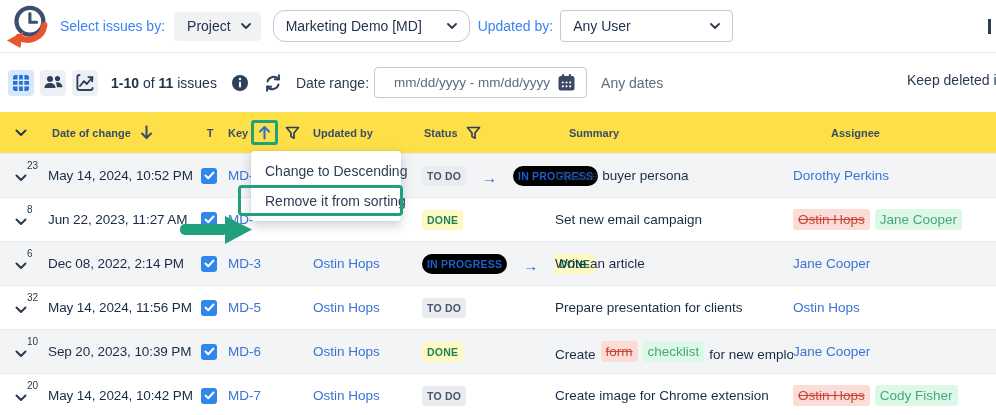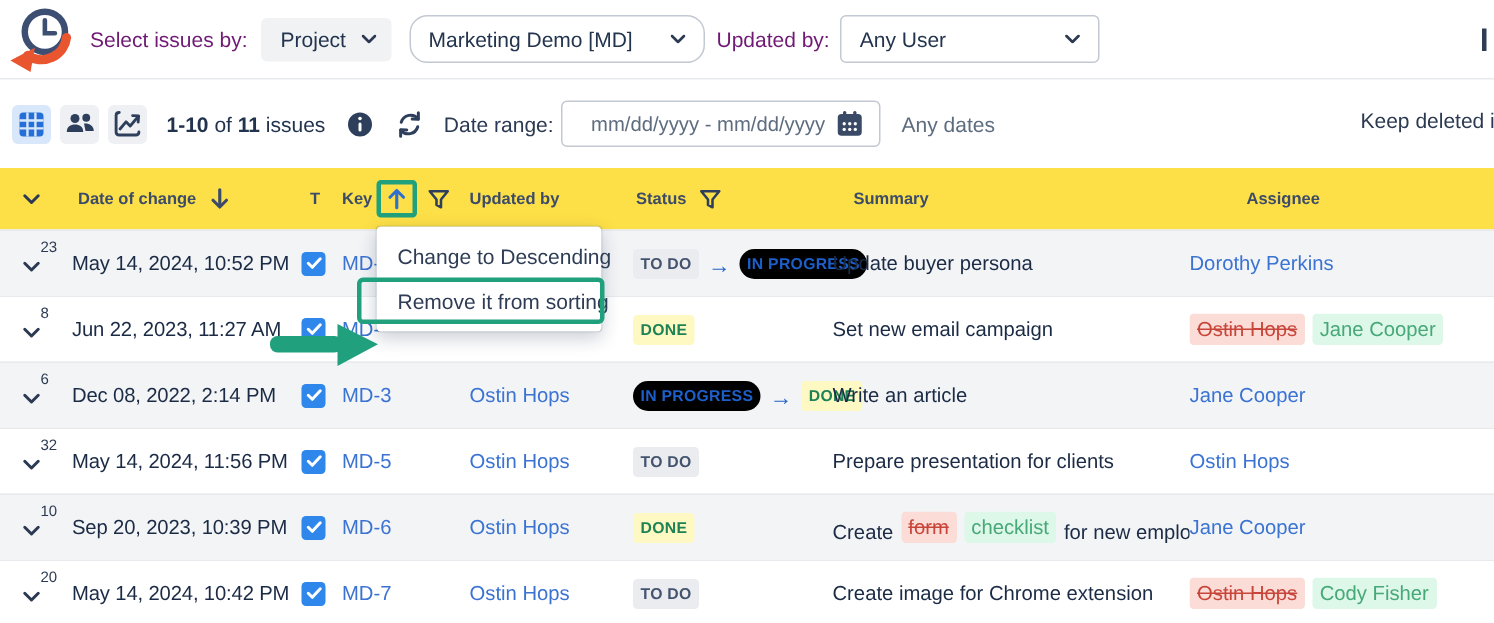--- a/index.html
+++ b/index.html
@@ -3,21 +3,21 @@
 <meta charset="utf-8">
 <style>
   * { margin:0; padding:0; box-sizing:border-box; }
   html,body { width:996px; height:415px; overflow:hidden; background:#fff;
     font-family:"Liberation Sans", sans-serif; color:#1b2b45; }
   .app { position:relative; width:996px; height:415px; }
 
   
   .topbar { height:53px; display:flex; align-items:center; border-bottom:1px solid #e7e9ed; position:relative; }
   .logo { width:46px; height:48px; margin-left:5px; flex:0 0 auto; }
-  .lbl { font-size:14px; color:#701a75; }
+  .lbl { font-size:14px; color:#3b82f6; }
   .sel-label { margin-left:9px; }
   .dd { display:flex; align-items:center; font-size:14px; color:#23344f; cursor:pointer; }
   .dd-flat { margin-left:9px; height:29px; background:#f1f2f4; border-radius:4px; padding:0 10px 0 13px; }
   .dd-flat .cap { margin-right:10px; }
   .dd-box { height:32px; background:#fff; border:1px solid #c2c9d2; border-radius:4px; padding:0 12px; }
   .dd-project-value { margin-left:12px; width:197px;border-radius:12px; }
   .dd-anyuser { margin-left:7px; width:173px; }
   .dd-box .cap { flex:1; }
   .chev { width:10px; height:6px; flex:0 0 auto; }
   .updated-label { margin-left:8px; }
@@ -54,21 +54,21 @@
   .trow.gray { background:#f3f4f6; }
   .trow.white { background:#fff; }
   .c-exp { position:relative; height:100%; cursor:pointer; }
   .c-exp svg { position:absolute; left:15px; top:20px; }
   .c-exp .sup { position:absolute; left:27px; top:6px; font-size:10px; color:#2b3a52; }
   .c-date { color:#1b2b45; letter-spacing:-0.1px; }
   .c-check { display:flex; }
   .cb { width:16px; height:16px; background:#2f86eb; border-radius:3px; margin-left:3px;
     display:flex; align-items:center; justify-content:center; cursor:pointer; }
   .link { color:#3b73d2; cursor:pointer; }
-  .c-status { display:flex; align-items:flex-end; gap:6px; }
+  .c-status { display:flex; align-items:flex-end; gap:16px; }
   .badge { font-size:10.5px; font-weight:bold; letter-spacing:0.2px; padding:4px 5px; border-radius:3px; white-space:nowrap; }
   .b-todo { background:#ebecf0; color:#44546f; }
   .b-inprogress { background:#000000; color:#1d5fc9;border-radius:10px; }
   .b-done { background:#fef9c3; color:#1e8255; }
   .tr-arrow { color:#2563c7; font-size:15px; font-weight:bold; }
   .c-summary, .c-assignee { display:flex; align-items:flex-end; gap:5px; white-space:nowrap; overflow:hidden; }
   .seg { color:#1b2b45; }
   .seg.removed { background:#fbdcd7; color:#c8453a; text-decoration:line-through; padding:3px 5px; border-radius:3px; }
   .seg.added { background:#ddf7e9; color:#47a878; padding:3px 5px; border-radius:3px; }
   .seg.link { color:#3b73d2; cursor:pointer; }

